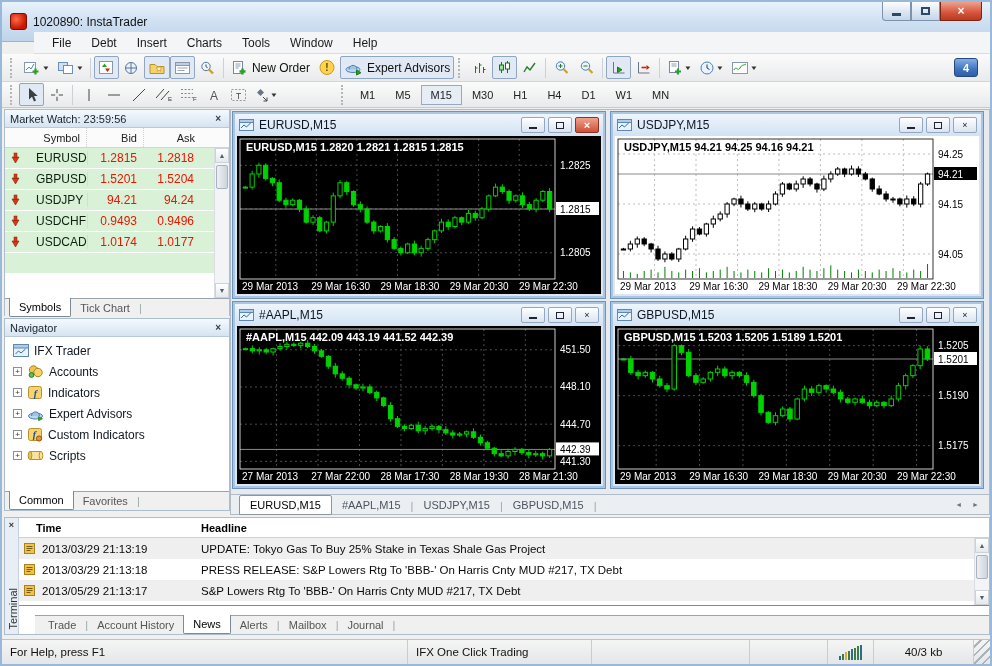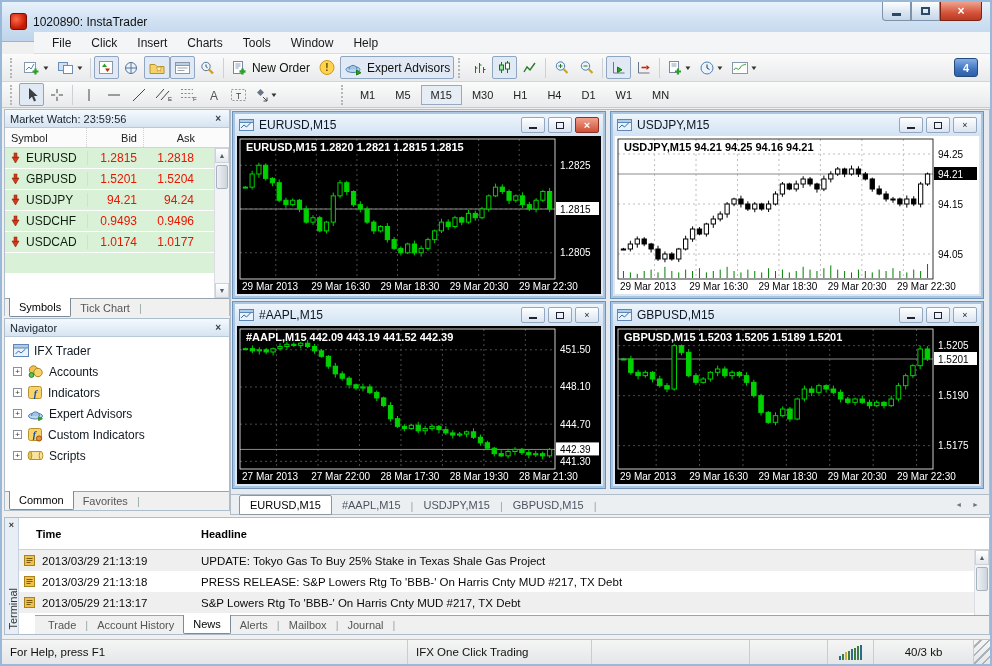--- a/index.html
+++ b/index.html
@@ -50,24 +50,24 @@
     background:linear-gradient(#85aee4,#3f74c0 60%,#2f5fa6); border:1px solid #24497e;
     color:#fff; font-weight:bold; font-size:11px; display:flex; align-items:center; justify-content:center; }
 
   
   .panel { position:absolute; background:#fff; border:1px solid #aebdcc; }
   .panel-title { height:18px; background:linear-gradient(#f4f9fe,#d6e4f1); border-bottom:1px solid #b9c9d9;
     font-size:11px; color:#16222e; display:flex; align-items:center; padding:0 5px; }
   .panel-x { margin-left:auto; font-weight:bold; font-size:10px; color:#33404e; padding:0 3px; }
   .mw-panel { left:2px; top:107px; width:226px; height:207px; }
   .mw-head { display:flex; height:20px; border-bottom:1px solid #d4d4d4; background:#fbfbfb; }
-  .mw-hc { font-size:11px; color:#222; padding:4px 6px; border-right:1px dotted #d0d0d0; }
+  .mw-hc { font-size:11px; color:#222; padding:4px 6px; border-right:1px dotted #d0d0d0;text-align:right; }
   .mw-rows { position:relative; height:150px; overflow:hidden; }
   .mw-row { display:flex; height:21px; background:#d9f1d7; border-bottom:1px solid #fff; align-items:center; }
-  .mw-sym { width:82px; display:flex; align-items:center; gap:5px; padding-left:5px; color:#102010; }
+  .mw-sym { width:82px; display:flex; align-items:center; gap:15px; padding-left:5px; color:#102010; }
   .mw-bid, .mw-ask { width:57px; text-align:right; padding-right:7px; color:#e81500; }
   .mw-bid { border-left:1px solid rgba(0,0,0,0.05); }
   .tabbar { height:19px; background:#f0f0f0; border-top:1px solid #9aa4ae; display:flex; align-items:stretch;
     font-size:11px; color:#555; padding-left:4px; }
   .tab { padding:3px 9px; position:relative; }
   .tab.active { background:#fff; border:1px solid #7e8a96; border-top:none; color:#000; margin-top:-1px;
     border-radius:0 0 2px 2px; box-shadow:0 1px 0 #fff inset; }
   .tsep { color:#9aa; padding-top:3px; }
   .nav-panel { left:2px; top:316px; width:226px; height:193px; }
   .tree { padding-top:3px; }
@@ -100,24 +100,24 @@
   .ctab.active { background:#fff; border:1px solid #8a96a4; color:#000; border-radius:2px 2px 0 0; margin-left:8px;}
   .ctab-arrows { margin-left:auto; margin-right:10px; display:flex; gap:10px; font-size:7px; color:#6a7580; }
 
   
   .terminal { left:2px; top:515px; width:986px; height:118px; }
   .t-strip { position:absolute; left:0; top:0; bottom:0; width:14px; background:#e8eef5; border-right:1px solid #c5d2e0; }
   .t-x { display:block; text-align:center; font-size:9px; font-weight:bold; color:#333; padding-top:2px; }
   .t-vlabel { position:absolute; bottom:4px; left:0; width:14px; writing-mode:vertical-lr; transform:rotate(180deg);
     font-size:11px; color:#333; text-align:left; }
   .t-body { position:absolute; left:14px; right:0; top:0; bottom:19px; overflow:hidden; }
-  .th { display:flex; height:32px; border-bottom:1px solid #d0d0d0; background:#fff; font-weight:bold; font-size:11px; align-items:center;}
+  .th { display:flex; height:20px; border-bottom:1px solid #d0d0d0; background:#fff; font-weight:bold; font-size:11px; align-items:center;}
   .th-time { width:172px; padding-left:17px; }
   .th-head { flex:1; padding-left:10px; }
-  .trows { position:relative; height:95px; overflow:hidden; border-bottom:1px solid #888; }
+  .trows { position:relative; height:68px; overflow:hidden; border-bottom:1px solid #888; }
   .trow { display:flex; height:21px; align-items:center; font-size:11.5px; color:#0a0a0a; }
   .trow:nth-child(odd) { background:#efefef; }
   .tr-time { width:172px; display:flex; align-items:center; gap:6px; padding-left:4px; }
   .tr-head { flex:1; padding-left:10px; }
   .t-tabbar { position:absolute; left:30px; right:0; bottom:0; height:19px;text-align:right; }
 
   
   .vscroll { position:absolute; width:15px; background:#f2f4f6; border-left:1px solid #dadee2; }
   .varrow { height:15px; display:flex; align-items:center; justify-content:center; font-size:7px; color:#55606a;
     border:1px solid #ccd2d8; background:linear-gradient(#ffffff,#e4e8ed); }
@@ -150,21 +150,21 @@
         </div>
       <div class="wbtn">
           <span class="g-max"></span>
         </div>
       <div class="wbtn close">×</div>
     </div>
   </div>
 
   <div class="menubar">
     <span class="mi">File</span>
-    <span class="mi">Click</span>
+    <span class="mi">Debt</span>
     <span class="mi">Insert</span>
     <span class="mi">Charts</span>
     <span class="mi">Tools</span>
     <span class="mi">Window</span>
     <span class="mi">Help</span>
   </div>
 
   <div class="toolbar1">
     <span class="grip"></span>
     <span class="tb">

